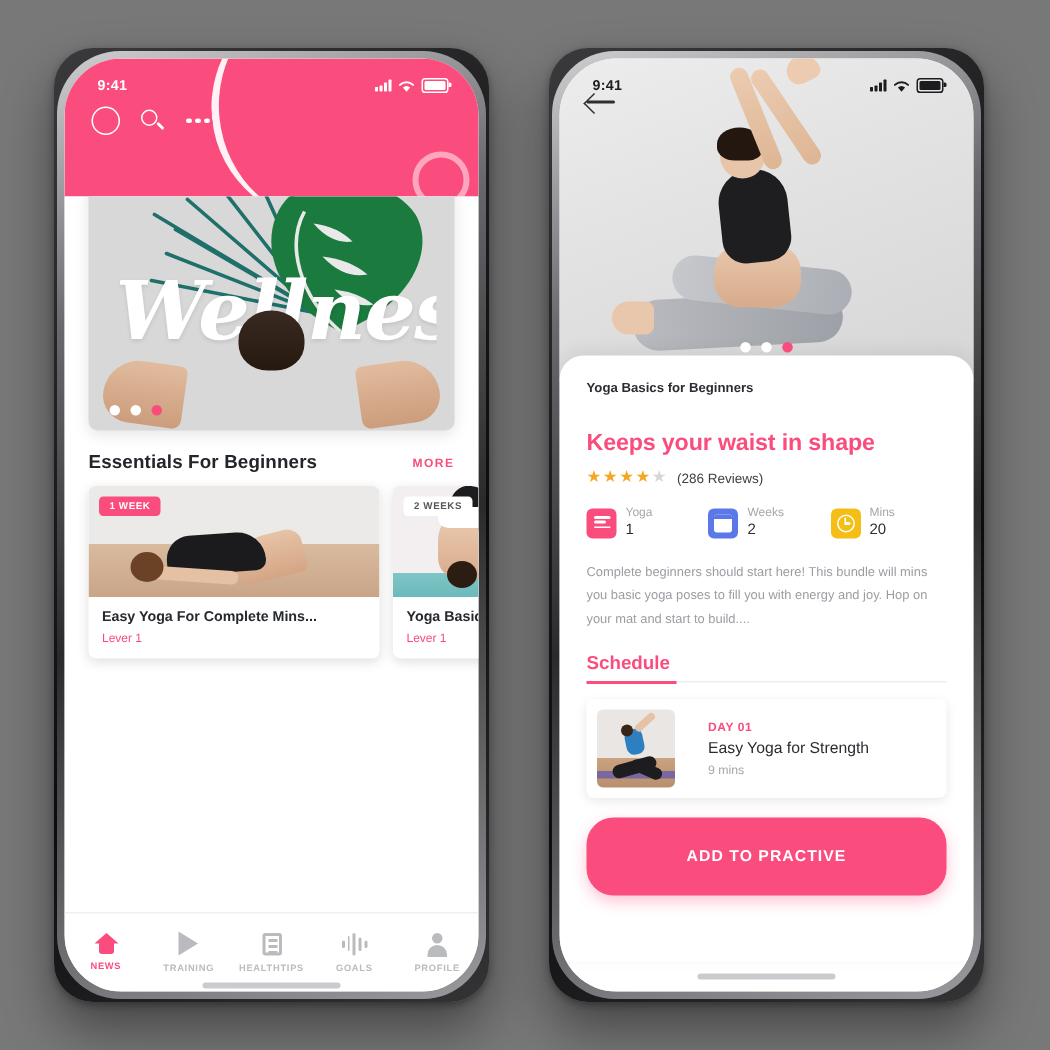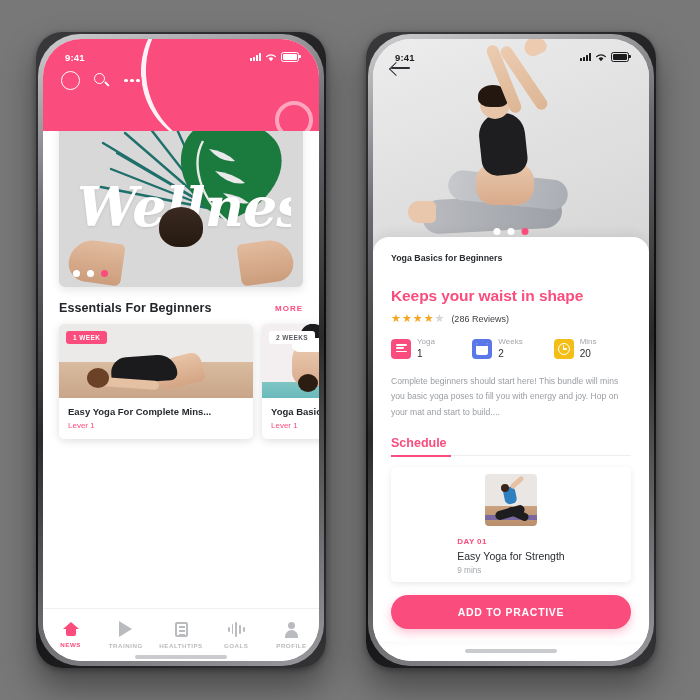--- a/index.html
+++ b/index.html
@@ -248,39 +248,39 @@
   .st-clock::after{content:"";position:absolute;left:4.4px;top:4.6px;width:3.6px;height:1.4px;background:#fff;border-radius:1px;}
   .st-tx{line-height:1.25;}
   .st-k{font-size:8px;color:#a3a6ab;}
   .st-v{font-size:10px;color:#2a2d31;margin-top:1px;}
   .d-desc{font-size:8.6px;line-height:1.85;color:#9a9da2;margin-top:13px;}
   .sched{position:relative;margin-top:12px;}
   .sched-t{font-size:12.5px;font-weight:bold;color:#FA4C7D;display:inline-block;padding-bottom:5px;}
   .sched-rule{height:1px;background:#eceef0;position:relative;}
   .sched-rule::after{content:"";position:absolute;left:0;top:0;width:60px;height:1.6px;background:#FA4C7D;}
   .srow{
-    display:flex;gap:11px;margin-top:11px;background:#fff;border-radius:5px;
-    box-shadow:0 2px 7px rgba(0,0,0,.09);padding:7px;align-items:center;flex-direction:column;
+    display:flex;gap:22px;margin-top:11px;background:#fff;border-radius:5px;
+    box-shadow:0 2px 7px rgba(0,0,0,.09);padding:7px;align-items:center;
   }
   .sthumb{
     width:52px;height:52px;border-radius:4px;flex:0 0 auto;position:relative;overflow:hidden;
     background:linear-gradient(180deg,#e9e6e4 0%,#e9e6e4 62%,#caa27f 62%,#b98f6d 100%);
   }
   .sthumb .w-top{position:absolute;left:19px;top:13px;width:12px;height:17px;background:#2d7fbf;border-radius:5px;transform:rotate(-12deg);}
   .sthumb .w-leg{position:absolute;left:10px;bottom:9px;width:30px;height:9px;background:#1d1d20;border-radius:5px;transform:rotate(-16deg);}
   .sthumb .w-leg2{position:absolute;left:22px;bottom:8px;width:22px;height:8px;background:#1d1d20;border-radius:5px;transform:rotate(24deg);}
   .sthumb .w-arm{position:absolute;left:24px;top:6px;width:16px;height:5px;background:#e6c1a4;border-radius:3px;transform:rotate(-42deg);}
   .sthumb .w-hd{position:absolute;left:16px;top:10px;width:8px;height:8px;background:#3a2418;border-radius:50%;}
   .sthumb .mat{position:absolute;left:0;right:0;bottom:6px;height:5px;background:#6f5fa8;opacity:.85;}
   .sinfo{flex:1;min-width:0;}
   .sday{font-size:8px;font-weight:bold;color:#FA4C7D;letter-spacing:.4px;}
   .sname{font-size:10.5px;color:#2a2d31;margin-top:4px;}
   .smin{font-size:8.2px;color:#a3a6ab;margin-top:4px;}
   .cta{
-    margin:13px 0 0;height:34px;border-radius:18px;background:#FA4C7D;
+    margin:13px 0 0;height:52px;border-radius:18px;background:#FA4C7D;
     display:flex;align-items:center;justify-content:center;
     color:#fff;font-size:10.5px;font-weight:bold;letter-spacing:.7px;
     box-shadow:0 4px 10px rgba(250,76,125,.32);
   }
   .homebar{
     flex:0 0 auto;height:20px;display:flex;align-items:center;justify-content:center;background:#fff;
   }
   .homebar i{width:92px;height:4px;border-radius:3px;background:#c9cbce;display:block;}
   .lhomebar{position:absolute;left:0;right:0;bottom:2px;display:flex;justify-content:center;z-index:4;}
   .lhomebar i{width:92px;height:4px;border-radius:3px;background:#c9cbce;display:block;}

